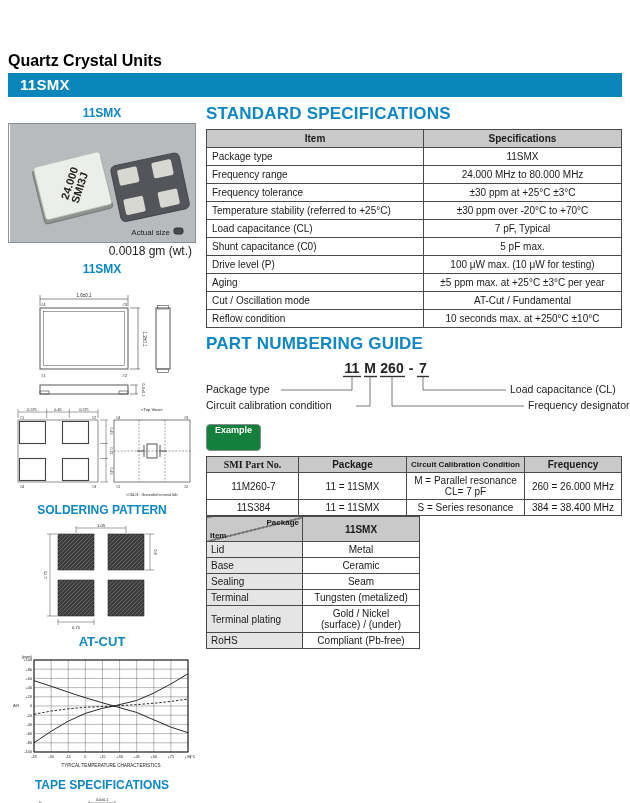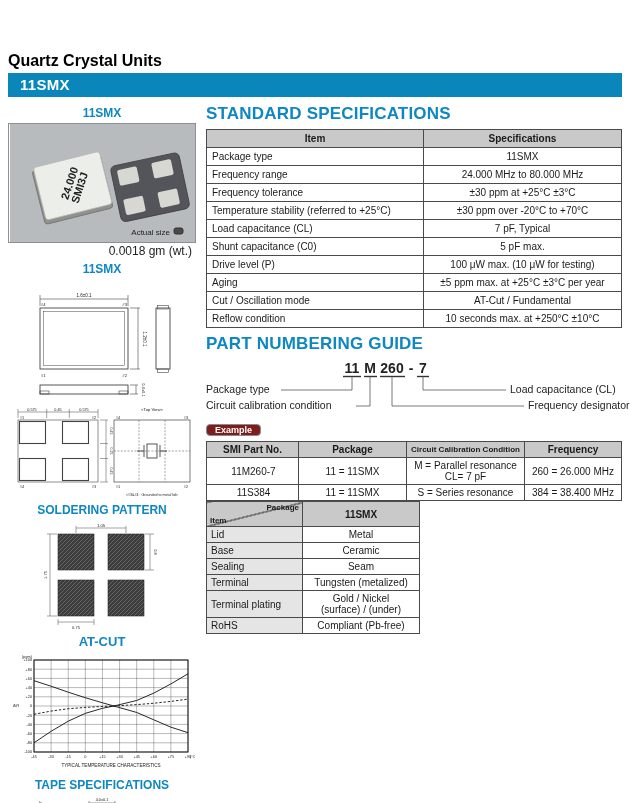--- a/index.html
+++ b/index.html
@@ -21,41 +21,41 @@
   .sub-title { color:#0e87c2; font-weight:bold; font-size:12px; text-align:center; margin: 4px 0 3px 0; }
 
   table { border-collapse: collapse; width: 100%; }
   th, td { border: 1px solid #4a4a4a; font-size: 10px; padding: 2px 3px; text-align: center; vertical-align: middle; }
   thead th { background:#c9c9c9; font-weight: bold; }
 
   .spec-table td.c0 { text-align:left; padding-left:5px; }
   .spec-table td, .spec-table th { height: 18px; }
 
   .example-table { margin-top: 4px; }
-  .example-table th:nth-child(1){ width: 92px; }
+  .example-table th:nth-child(1){ width: 92px; font-family: Liberation Serif, serif; }
   .example-table th:nth-child(2){ width: 108px; }
   .example-table th:nth-child(3){ width: 118px; font-size: 8px; }
   .example-table td { white-space: pre-line; }
   .example-table td.c0 { text-align:center; padding-left:5px; }
 
   .package-table { width: 214px; }
   .package-table td.c0 { background:#e5e5e5; text-align:left; padding-left:4px; width: 96px; }
   .package-table td.c1 { white-space: pre-line; }
   th.diag {
     width:96px; height: 25px; padding:0; position: relative;
     background: linear-gradient(to bottom right, #c9c9c9 calc(50% - 0.6px), #4a4a4a calc(50% - 0.6px), #4a4a4a calc(50% + 0.6px), #c9c9c9 calc(50% + 0.6px));
   }
   th.diag .corner-top { position:absolute; top:1px; right:3px; font-size:8px; }
   th.diag .corner-bottom { position:absolute; bottom:1px; left:3px; font-size:8px; }
 
   .photo-frame { border: 1px solid #8a9094; margin-top: 1px; }
   .weight { font-size: 12px; text-align: right; padding: 1px 4px 0 0; color:#222; }
 
-  .badge { display:inline-block; background:#7f1d1d; border:1px solid #878c90; border-radius: 4px;
-           color:#fff; font-size: 9px; font-weight:bold; padding: 0px 8px 0 8px; margin: 5px 0 1px 0; }
+  .badge { display:inline-block; background:#15803d; border:1px solid #878c90; border-radius: 4px;
+           color:#fff; font-size: 9px; font-weight:bold; padding: 0px 8px 15px 8px; margin: 5px 0 1px 0; }
 
   svg text { font-family: "Liberation Sans", sans-serif; fill:#222; }
   .drawing { display:block; margin: 0 auto; }
 </style>
 </head>
 <body>
 
 <div class="page">
 
   <div class="category">Quartz Crystal Units</div>

